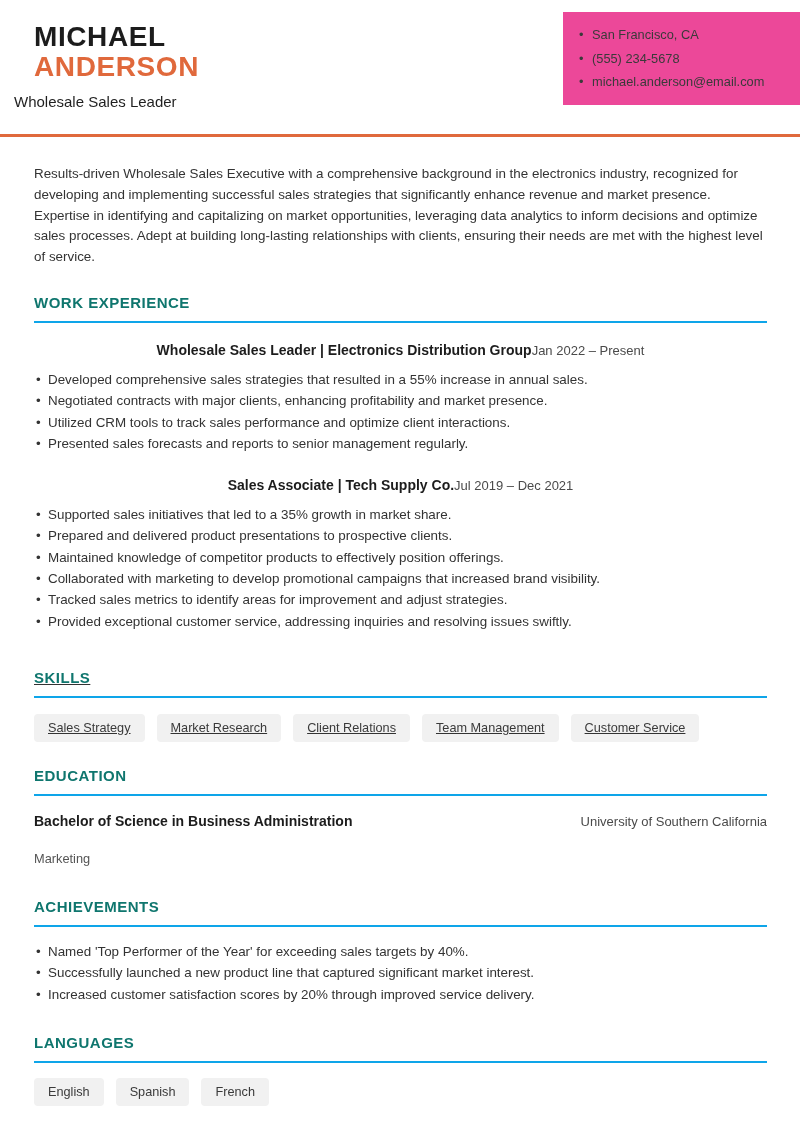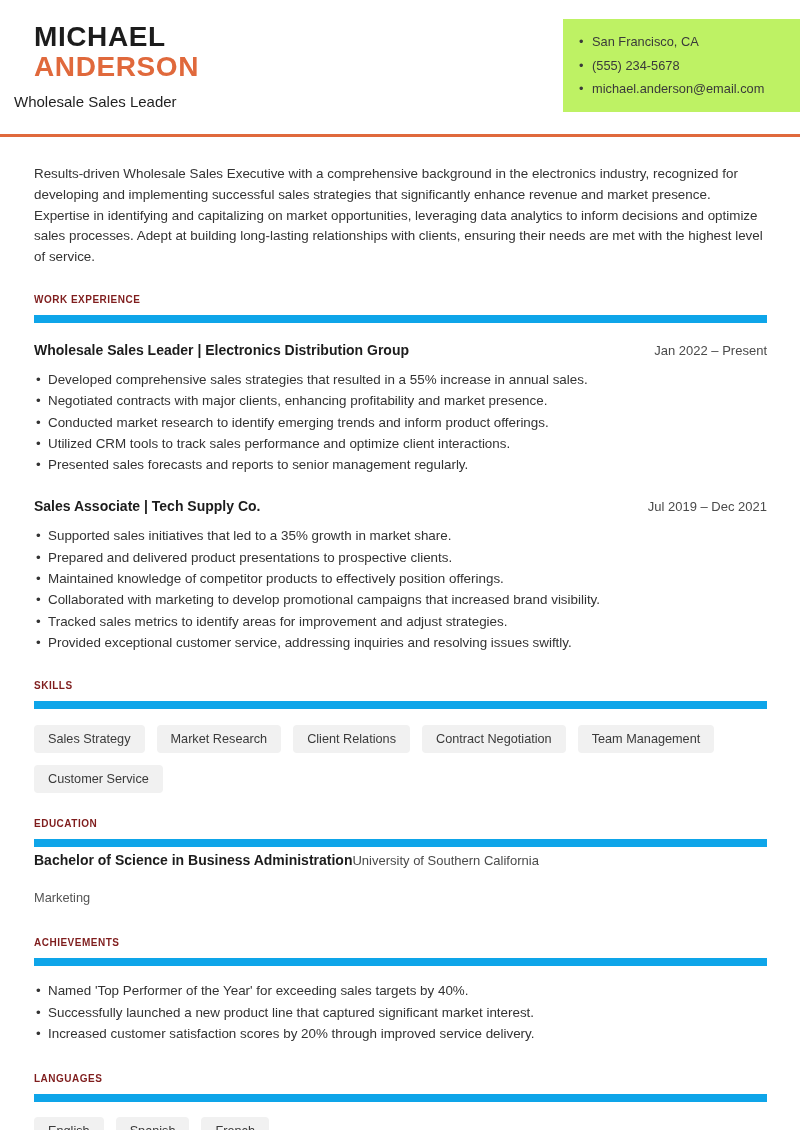--- a/index.html
+++ b/index.html
@@ -26,22 +26,22 @@
   }
   .name-last {
     font-size:28px; font-weight:bold; letter-spacing:0.6px;
     color:#E0693C; line-height:30px;
   }
   .job-title {
     padding-left:14px; margin-top:11px;
     font-size:15px; color:#1f1f1f;
   }
   .contact-card {
-    position:absolute; top:19px; right:0;
-    width:237px; background:#bef264;
+    position:absolute; top:12px; right:0;
+    width:237px; background:#ec4899;
     padding:11px 10px 11px 16px;
   }
   .contact-card ul { list-style:none; }
   .contact-card li {
     position:relative; padding-left:13px;
     font-size:12.8px; color:#3a3a3a; line-height:23.5px;
     white-space:nowrap;
   }
   .contact-card li::before {
     content:"•"; position:absolute; left:0; color:#3a3a3a;
@@ -49,54 +49,54 @@
 
   
   .main { padding:0 33px 0 34px; }
 
   .summary {
     margin-top:27px;
     font-size:13.4px; line-height:20.8px; color:#333333;
   }
 
   .section-head {
-    color:#7f1d1d; font-size:10px; font-weight:bold;
+    color:#0f766e; font-size:15px; font-weight:bold;
     letter-spacing:0.5px;
     padding-bottom:10px;
-    border-bottom:8px solid #0ea5e9;
+    border-bottom:2px solid #0ea5e9;
   }
   .sec-work  { margin-top:26px; }
-  .sec-skills{ margin-top:27px; }
+  .sec-skills{ margin-top:37px;text-decoration:underline; }
   .sec-edu   { margin-top:25px; }
   .sec-ach   { margin-top:32px; }
   .sec-lang  { margin-top:29px; }
 
   .job { margin-top:19px; }
   .job + .job { margin-top:23px; }
-  .job-head { display:flex; justify-content:space-between; align-items:baseline; }
+  .job-head { display:flex; justify-content:center; align-items:baseline; }
   .job-name { font-size:14px; font-weight:bold; color:#1c1c1c; }
   .job-dates { font-size:13px; color:#4a4a4a; white-space:nowrap; }
 
   ul.bullets { list-style:none; margin-top:11px; }
   ul.bullets li {
     position:relative; padding-left:14px;
     font-size:13.4px; line-height:21.3px; color:#333333;
   }
   ul.bullets li::before {
     content:"•"; position:absolute; left:2px; color:#333333;
   }
 
   .pill-row { display:flex; flex-wrap:wrap; gap:12px; margin-top:16px; }
   .pill {
     background:#F1F1F1; border-radius:4px;
     padding:7px 14px;
     font-size:12.7px; color:#3a3a3a;
   }
 
-  .edu-row { display:flex; justify-content:flex-start; align-items:baseline; margin-top:5px; }
+  .edu-row { display:flex; justify-content:space-between; align-items:baseline; margin-top:17px; }
   .edu-degree { font-size:14px; font-weight:bold; color:#1c1c1c; }
   .edu-school { font-size:13px; color:#4a4a4a; white-space:nowrap; }
   .edu-field { margin-top:22px; font-size:12.8px; color:#555555; }
 
   ul.bullets.ach { margin-top:14px; }
   .pill-row.lang { margin-top:15px; }
 </style>
 </head>
 <body>
 
@@ -126,21 +126,20 @@
       <div class="section-head">WORK EXPERIENCE</div>
 
       <div class="job">
         <div class="job-head">
           <span class="job-name">Wholesale Sales Leader | Electronics Distribution Group</span>
           <span class="job-dates">Jan 2022 – Present</span>
         </div>
         <ul class="bullets">
           <li>Developed comprehensive sales strategies that resulted in a 55% increase in annual sales.</li>
           <li>Negotiated contracts with major clients, enhancing profitability and market presence.</li>
-          <li>Conducted market research to identify emerging trends and inform product offerings.</li>
           <li>Utilized CRM tools to track sales performance and optimize client interactions.</li>
           <li>Presented sales forecasts and reports to senior management regularly.</li>
         </ul>
       </div>
 
       <div class="job">
         <div class="job-head">
           <span class="job-name">Sales Associate | Tech Supply Co.</span>
           <span class="job-dates">Jul 2019 – Dec 2021</span>
         </div>
@@ -154,21 +153,20 @@
         </ul>
       </div>
     </div>
 
     <div class="section sec-skills">
       <div class="section-head">SKILLS</div>
       <div class="pill-row">
         <span class="pill">Sales Strategy</span>
         <span class="pill">Market Research</span>
         <span class="pill">Client Relations</span>
-        <span class="pill">Contract Negotiation</span>
         <span class="pill">Team Management</span>
         <span class="pill">Customer Service</span>
       </div>
     </div>
 
     <div class="section sec-edu">
       <div class="section-head">EDUCATION</div>
       <div class="edu-row">
         <span class="edu-degree">Bachelor of Science in Business Administration</span>
         <span class="edu-school">University of Southern California</span>

